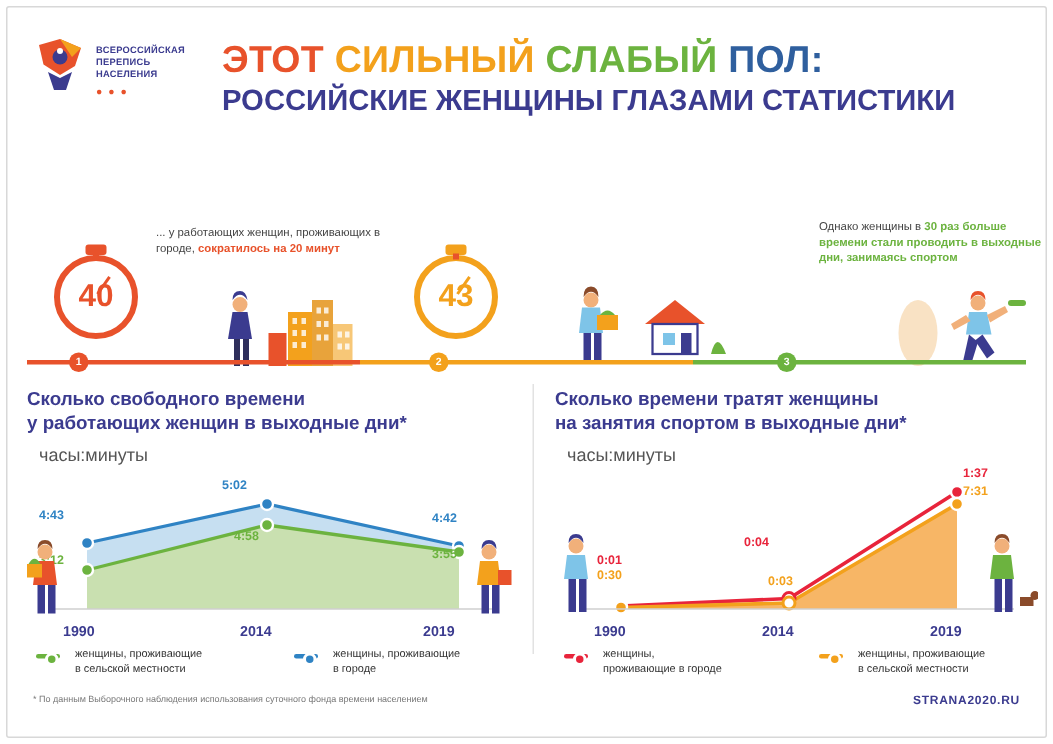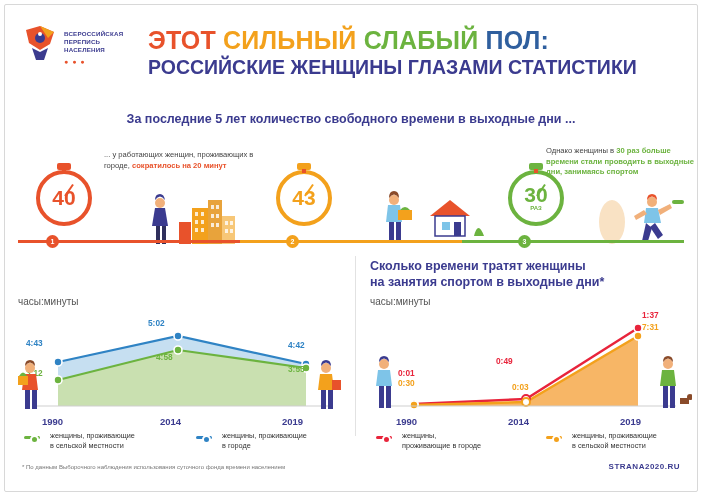--- a/index.html
+++ b/index.html
@@ -39,21 +39,21 @@
 
   .cap{position:absolute;font-size:7.6px;line-height:10.5px;color:#444;}
   .cap .accent{font-weight:bold;}
 
   .tl-line{position:absolute;left:18px;top:240px;width:666px;height:3px;}
   .seg{position:absolute;top:0;height:3px;}
   .node{position:absolute;top:-5px;width:13px;height:13px;border-radius:50%;color:#fff;font-size:7px;font-weight:bold;text-align:center;line-height:13px;}
 
   
   .panel-title{position:absolute;font-size:12.5px;font-weight:bold;color:#3b3b8f;line-height:16px;}
-  .axis-label{position:absolute;font-size:10px;color:#555;}
+  .axis-label{position:absolute;font-size:12px;color:#555;margin-left:8px;}
 
   .chart{position:absolute;}
   .legend-item{position:absolute;font-size:7.3px;color:#333;line-height:9.5px;}
   .lg-dash{position:absolute;width:16px;height:3px;top:4px;left:0;border-radius:2px;}
   .lg-dot{position:absolute;width:7px;height:7px;border-radius:50%;top:2px;left:15px;border:2px solid #fff;box-sizing:content-box;}
   .lg-txt{position:absolute;left:26px;top:-1px;width:120px;}
 
   .footnote{position:absolute;left:22px;top:464px;font-size:6px;color:#777;}
   .source{position:absolute;right:22px;top:462px;font-size:8px;font-weight:bold;color:#3b3b8f;letter-spacing:.5px;}
 
@@ -78,21 +78,20 @@
     </svg>
     <div class="logo-text">ВСЕРОССИЙСКАЯ ПЕРЕПИСЬ НАСЕЛЕНИЯ</div>
     <div class="logo-dots">● ● ●</div>
   </div>
 
   <div class="title1">
     <span class="t-red">ЭТОТ </span><span class="t-orange">СИЛЬНЫЙ </span><span class="t-green">СЛАБЫЙ </span><span class="t-blue">ПОЛ:</span>
   </div>
   <div class="title2">РОССИЙСКИЕ ЖЕНЩИНЫ ГЛАЗАМИ СТАТИСТИКИ</div>
 
-  <div class="subtitle">За последние 5 лет количество свободного времени в выходные дни ...</div>
 
   <div class="tl">
 
     <div class="stopwatch" style="left:18px;top:32px;border-color:#e8522b;">
       <div class="sw-top" style="background:#e8522b;"></div>
       <div class="sw-hand" style="background:#e8522b;"></div>
       <div class="sw-num" style="color:#e8522b;">40</div>
     </div>
     <div class="cap" style="left:86px;top:12px;width:150px;">
       <span>... у работающих женщин, проживающих в городе,</span>
@@ -143,28 +142,20 @@
       <path d="M96 46 q4 -16 10 0z" fill="#6cb33f"></path>
       <circle cx="16" cy="10" r="5" fill="#f1b07a"></circle>
       <path d="M11 8 q5 -7 10 0 q0 -7 -5 -7 q-5 0 -5 7z" fill="#8a4b2a"></path>
       <path d="M10 15 h12 l2 17 h-16z" fill="#7ec4e8"></path>
       <rect x="11" y="32" width="5" height="19" fill="#3b3b8f"></rect>
       <rect x="18" y="32" width="5" height="19" fill="#3b3b8f"></rect>
       <rect x="20" y="20" width="14" height="10" fill="#f3a11c"></rect>
       <path d="M22 20 q5 -6 10 0z" fill="#6cb33f"></path>
     </svg>
 
-    <div class="stopwatch" style="left:490px;top:32px;border-color:#6cb33f;">
-      <div class="sw-top" style="background:#6cb33f;"></div>
-      <div class="sw-hand" style="background:#6cb33f;"></div>
-      <div style="text-align:center;">
-        <div class="sw-num" style="color:#6cb33f;">30</div>
-        <span class="sw-sub" style="color:#6cb33f;">РАЗ</span>
-      </div>
-    </div>
     <div class="cap" style="left:528px;top:8px;width:150px;">
       <span>Однако женщины в </span>
       <span class="accent" style="color:#6cb33f;">30 раз больше времени стали проводить в выходные дни, занимаясь спортом</span>
     </div>
 
     <svg style="position:absolute;left:576px;top:54px;" width="92" height="52" viewBox="0 0 92 52">
       <ellipse cx="18" cy="30" rx="13" ry="22" fill="#f7d8b0" opacity=".75"></ellipse>
       <circle cx="58" cy="10" r="5" fill="#f1b07a"></circle>
       <path d="M53 8 q5 -7 10 0 q0 -6 -5 -6 q-5 0 -5 6z" fill="#e8522b"></path>
       <path d="M52 16 h12 l3 15 h-17z" fill="#7ec4e8"></path>
@@ -181,21 +172,22 @@
     <div class="seg" style="left:222px;width:222px;background:#f3a11c;"></div>
     <div class="seg" style="left:444px;width:222px;background:#6cb33f;"></div>
     <div class="node" style="left:28px;background:#e8522b;">1</div>
     <div class="node" style="left:268px;background:#f3a11c;">2</div>
     <div class="node" style="left:500px;background:#6cb33f;">3</div>
   </div>
 
   <div class="divider"></div>
 
   <div class="panel-title" style="left:18px;top:258px;width:320px;">
-    <br>
+    <span>Сколько свободного времени</span><br>
+    <span>у работающих женщин в выходные дни*</span>
   </div>
   <div class="axis-label" style="left:18px;top:296px;">часы:минуты</div>
 
   <svg class="chart" style="left:18px;top:306px;" width="330" height="110" viewBox="0 0 330 110">
 
     <path d="M40 56 L160 30 L288 58 L288 100 L40 100 Z" fill="#bcd9ef" opacity=".85"></path>
 
     <path d="M40 74 L160 44 L288 62 L288 100 L40 100 Z" fill="#c9e0a8" opacity=".9"></path>
 
     <polyline points="40,56 160,30 288,58" fill="none" stroke="#2f83c4" stroke-width="2.2"></polyline>
@@ -273,21 +265,21 @@
     <circle cx="156" cy="93" r="4" fill="#fff" stroke="#e8243b" stroke-width="2"></circle>
     <circle cx="268" cy="22" r="4" fill="#e8243b" stroke="#fff" stroke-width="1.6"></circle>
     <circle cx="44" cy="99" r="4" fill="#f3a11c" stroke="#fff" stroke-width="1.6"></circle>
     <circle cx="156" cy="96" r="4" fill="#fff" stroke="#f3a11c" stroke-width="2"></circle>
     <circle cx="268" cy="30" r="4" fill="#f3a11c" stroke="#fff" stroke-width="1.6"></circle>
     <line x1="20" y1="100" x2="306" y2="100" stroke="#cfcfcf" stroke-width="1"></line>
   </svg>
 
   <div class="val" style="left:398px;top:368px;color:#e8243b;">0:01</div>
   <div class="val" style="left:398px;top:378px;color:#f3a11c;">0:30</div>
-  <div class="val" style="left:496px;top:356px;color:#e8243b;">0:49</div>
+  <div class="val" style="left:496px;top:356px;color:#e8243b;">0:04</div>
   <div class="val" style="left:512px;top:382px;color:#f3a11c;">0:03</div>
   <div class="val" style="left:642px;top:310px;color:#e8243b;">1:37</div>
   <div class="val" style="left:642px;top:322px;color:#f3a11c;">7:31</div>
 
   <div class="xlab" style="left:396px;top:416px;">1990</div>
   <div class="xlab" style="left:508px;top:416px;">2014</div>
   <div class="xlab" style="left:620px;top:416px;">2019</div>
 
   <svg style="position:absolute;left:368px;top:352px;" width="34" height="58" viewBox="0 0 34 58">
     <circle cx="16" cy="12" r="5" fill="#f1b07a"></circle>

